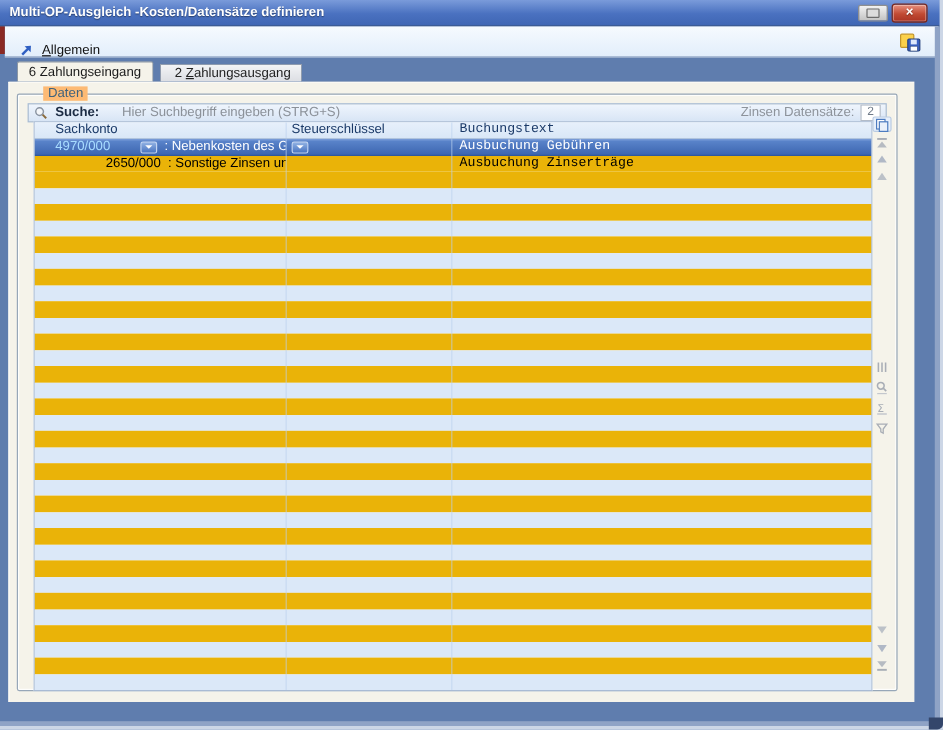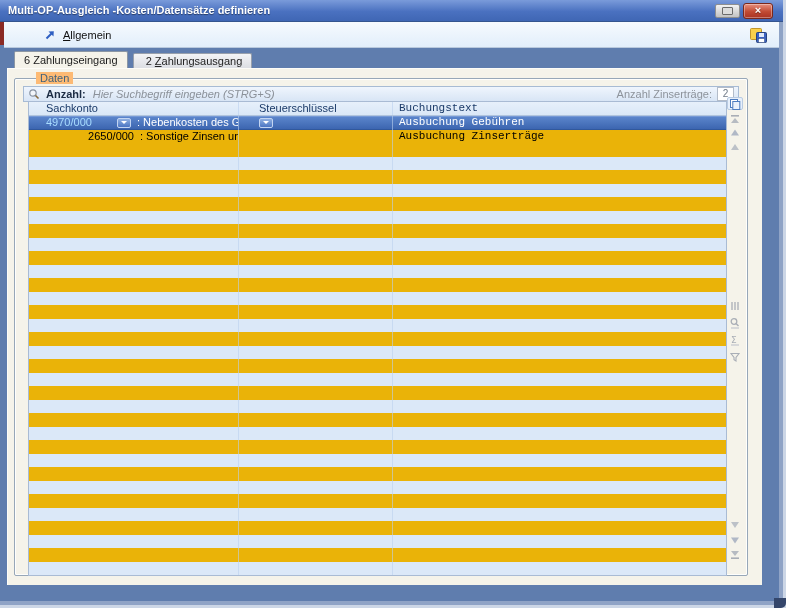--- a/index.html
+++ b/index.html
@@ -41,21 +41,21 @@
     box-sizing:border-box;color:#fff;font-weight:bold;font-size:11px;
     text-align:center;line-height:13px;cursor:pointer;text-shadow:0 1px 1px rgba(0,0,0,.4);
   }
 
   
   .toolbar{
     position:absolute;left:4px;right:4px;top:22px;height:26px;
     background:linear-gradient(180deg,#f6fafe 0%,#e2eefb 100%);
     border-bottom:1px solid #b9c9dd;box-sizing:border-box;
   }
-  .menu-item{position:absolute;left:40px;top:0;height:26px;display:flex;align-items:center;cursor:pointer;}
+  .menu-item{position:absolute;left:12px;top:0;height:26px;display:flex;align-items:flex-end;cursor:pointer;}
   .menu-item .arrow-icon{margin-right:7px;display:block;}
   .menu-label{color:#111;}
   .menu-label u{text-decoration:underline;}
   .save-btn{position:absolute;right:14px;top:4px;width:19px;height:18px;cursor:pointer;}
 
   
   .tabs{position:absolute;left:14px;top:51px;height:17px;z-index:3;white-space:nowrap;}
   .tab{
     display:inline-block;box-sizing:border-box;vertical-align:bottom;
     padding:0 9px;border:1px solid #8c97a4;border-bottom:none;
@@ -85,21 +85,21 @@
   }
 
   
   .searchbar{
     position:absolute;left:8px;right:8px;top:7px;height:16px;box-sizing:border-box;
     background:linear-gradient(180deg,#eff5fd 0%,#d8e5f5 100%);
     border:1px solid #a7bbd4;display:flex;align-items:center;cursor:text;
   }
   .searchbar .mag{margin-left:4px;flex:none;}
   .search-label{font-weight:bold;color:#1c2c44;margin-left:6px;}
-  .search-placeholder{font-style:italic;color:#8b9199;margin-left:7px;white-space:nowrap;}
+  .search-placeholder{color:#8b9199;margin-left:19px;white-space:nowrap;}
   .search-spacer{flex:1;}
   .count-label{color:#8d939b;white-space:nowrap;}
   .count-box{
     margin:0 4px 0 5px;min-width:13px;height:12px;line-height:12px;font-size:10px;
     background:#fff;border:1px solid #b3bcc9;color:#6f7a88;text-align:center;padding:0 1px;
   }
 
   
   .grid{
     position:absolute;left:13px;top:22px;width:699px;box-sizing:border-box;
@@ -109,21 +109,21 @@
     border-bottom:1px solid #b0c4dd;color:#1b3a68;}
   .ghead .cell{line-height:13px;}
   .grow{display:flex;height:13.5px;background:#eab308;}
   .grow.alt{background:#dbe8f8;}
   .grow.sel{
     background:linear-gradient(180deg,#5d87cd 0%,#3a63ae 100%);color:#fff;
     box-shadow:inset 0 1px 0 #7498d6, inset 0 -1px 0 #31589c;
   }
   .cell{box-sizing:border-box;overflow:hidden;white-space:nowrap;line-height:13.5px;}
   .c1{width:210px;padding-left:17px;border-right:1px solid rgba(186,209,238,.6);display:flex;align-items:center;}
-  .c2{width:138px;padding-left:4px;border-right:1px solid rgba(186,209,238,.6);display:flex;align-items:center;margin-left:16px;}
+  .c2{width:138px;padding-left:4px;border-right:1px solid rgba(186,209,238,.6);display:flex;align-items:center;}
   .c3{flex:1;padding-left:6px;font-family:Liberation Mono, monospace;}
   .num{display:inline-block;flex:none;}
   .num-sel{width:71px;color:#a8dcff;}
   .num-plain{width:88px;text-align:right;color:#000;}
   .desc{margin-left:6px;}
   .combo{
     flex:none;width:14px;height:10px;border-radius:2px;box-sizing:border-box;
     background:linear-gradient(180deg,#8fb0e2,#4a75c2);border:1px solid #c3d5f2;
     display:inline-flex;align-items:center;justify-content:center;cursor:pointer;
   }
@@ -172,24 +172,24 @@
 
 <div class="panel">
   <div class="groupbox">
     <span class="group-label">Daten</span>
 
     <div class="searchbar">
       <svg class="mag" width="12" height="12" viewBox="0 0 12 12">
         <circle cx="5" cy="5" r="3.2" fill="#f3f6fa" stroke="#8a94a2" stroke-width="1.2"></circle>
         <line x1="7.5" y1="7.5" x2="10.5" y2="10.5" stroke="#8a6a3a" stroke-width="1.6"></line>
       </svg>
-      <span class="search-label">Anzahl:</span>
+      <span class="search-label">Suche:</span>
       <span class="search-placeholder">Hier Suchbegriff eingeben (STRG+S)</span>
       <span class="search-spacer"></span>
-      <span class="count-label">Anzahl Zinserträge:</span>
+      <span class="count-label">Zinsen Datensätze:</span>
       <span class="count-box">2</span>
     </div>
 
     <div class="grid">
       <div class="ghead">
         <div class="cell c1">Sachkonto</div>
         <div class="cell c2">Steuerschlüssel</div>
         <div class="cell c3">Buchungstext</div>
       </div>
       <div id="grid-body">

